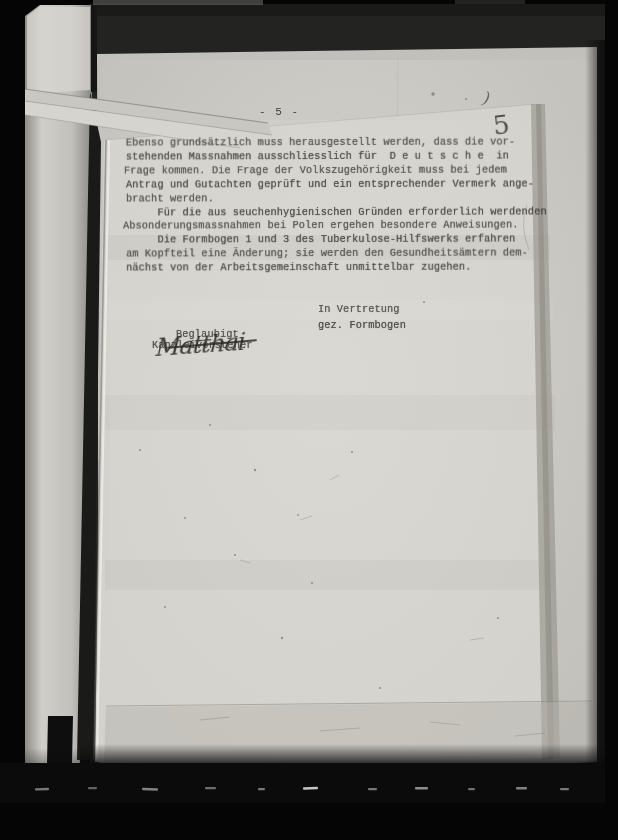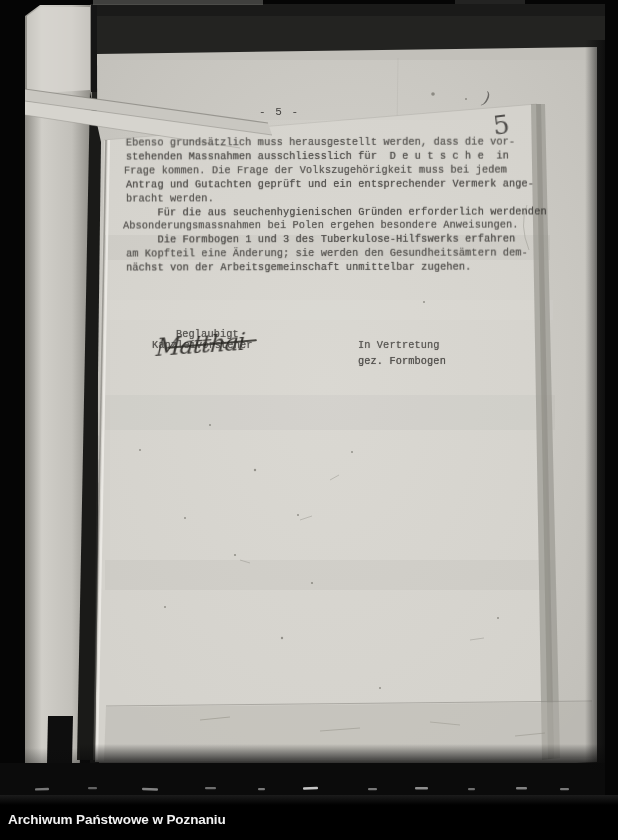--- a/index.html
+++ b/index.html
@@ -17,21 +17,21 @@
   .tline:nth-child(7){margin-left:-3px;}
 
   .pagenum{left:259px;top:106px;font:11px/13px "Liberation Mono","DejaVu Sans Mono",monospace;
            color:#343230;letter-spacing:1.5px;opacity:.9;filter:blur(.2px);}
 
   .hw-mark{left:483px;top:88px;font:italic 17px "DejaVu Serif",serif;color:#4d4b48;
            transform:rotate(14deg);opacity:.75;}
   .hw-five{left:493px;top:110px;font:26px "DejaVu Serif",serif;color:#3a3836;
            transform:rotate(-7deg);opacity:.85;filter:blur(.2px);}
 
-  .closing{left:358px;top:302px;filter:blur(.22px);margin-top:36px;}
+  .closing{left:318px;top:302px;filter:blur(.22px);}
   .closing .tline{line-height:15.5px;}
 
   .beglaubigt{left:176px;top:328px;filter:blur(.25px);}
   .kanzlei{left:152px;top:339px;filter:blur(.25px);}
   .beglaubigt .tline,.kanzlei .tline{opacity:.82;}
 
   .signature{left:156px;top:331px;font:italic 24px "DejaVu Serif",serif;color:#201e1b;
              transform:rotate(-4deg) skewX(-8deg);opacity:.85;letter-spacing:-1px;filter:blur(.25px);}
   .sig-stroke{left:167px;top:343px;width:90px;height:2px;background:#26241f;
               transform:rotate(-5deg);opacity:.8;border-radius:2px;}
@@ -203,17 +203,14 @@
 
   <div class="abs beglaubigt">
     <div class="tline">Beglaubigt</div>
   </div>
   <div class="abs signature">Matthai</div>
   <div class="abs sig-stroke"></div>
   <div class="abs kanzlei">
     <div class="tline">Kanzleivorsteher</div>
   </div>
 
-  <div class="abs footer-bar">
-    <span class="footer-label">Archiwum Państwowe w Poznaniu</span>
-  </div>
 
 </div>
 
 </body></html>

